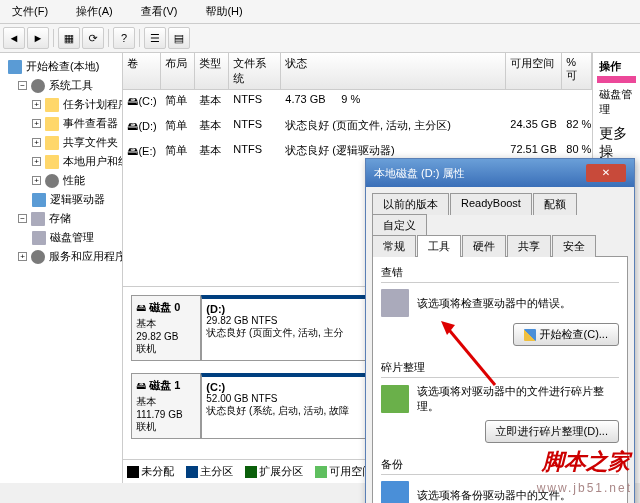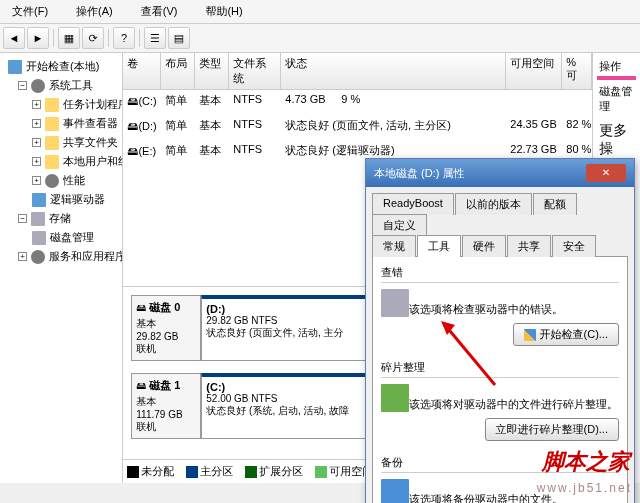--- a/index.html
+++ b/index.html
@@ -36,21 +36,21 @@
 .dialog{position:absolute;left:365px;top:158px;width:270px;background:#f0f0f0;border:1px solid #5a7fb5;box-shadow:2px 2px 8px rgba(0,0,0,0.3)}
 .dlg-title{background:linear-gradient(#6a9fd8,#3a6fb8);color:#fff;padding:5px 8px;display:flex;justify-content:space-between;align-items:center}
 .dlg-close{background:#c84a3a;color:#fff;width:40px;height:18px;text-align:center;border-radius:2px;font-size:10px;line-height:18px}
 .tabs{display:flex;flex-wrap:wrap;padding:6px 6px 0;background:#f0f0f0}
 .tab{border:1px solid #999;border-bottom:none;padding:3px 10px;background:#ebebeb;font-size:11px;margin-right:1px;margin-bottom:-1px}
 .tab.active{background:#fff;position:relative;z-index:1}
 .tab-body{border:1px solid #999;margin:0 6px 6px;padding:8px;background:#fff;min-height:240px}
 .group{margin-bottom:14px}
 .group-title{font-size:11px;margin-bottom:2px}
 .group-line{border-top:1px solid #ccc;margin-bottom:6px}
-.group-row{display:flex;align-items:flex-end;font-size:11px}
+.group-row{display:flex;align-items:center;gap:8px;font-size:11px}
 .btn{background:linear-gradient(#fff,#e0e0e0);border:1px solid #888;border-radius:3px;padding:3px 10px;font-size:11px;float:right;margin-top:6px;display:flex;align-items:center;gap:4px}
 .shield{width:12px;height:12px;background:linear-gradient(45deg,#f0c040 50%,#4a8fd8 50%);border-radius:1px}
 .arrow{position:absolute;left:435px;top:315px;width:80px;height:80px;pointer-events:none}
 .watermark{position:absolute;right:10px;bottom:26px;font-size:22px;color:#c00;font-weight:bold;font-style:italic;font-family:KaiTi,serif}
 .watermark2{position:absolute;right:8px;bottom:8px;font-size:12px;color:#a88;letter-spacing:2px}
 </style>
 </head>
 <body>
 
 <div class="menubar">
@@ -156,21 +156,21 @@
           <div class="gc" style="width:225px">状态良好 (页面文件, 活动, 主分区)</div>
           <div class="gc" style="width:56px">24.35 GB</div>
           <div class="gc" style="width:30px">82 %</div>
         </div>
         <div class="grid-row">
           <div class="gc" style="width:38px">🖴(E:)</div>
           <div class="gc" style="width:34px">简单</div>
           <div class="gc" style="width:34px">基本</div>
           <div class="gc" style="width:52px">NTFS</div>
           <div class="gc" style="width:225px">状态良好 (逻辑驱动器)</div>
-          <div class="gc" style="width:56px">22.73 GB</div>
+          <div class="gc" style="width:56px">72.51 GB</div>
           <div class="gc" style="width:30px">80 %</div>
         </div>
       </div>
 
     <div class="disk-area" id="disk-area" style="margin-top:auto">
         <div class="disk-block">
           <div class="disk-info">🖴 <b>磁盘 0</b><br>基本<br>29.82 GB<br>联机</div>
           <div class="disk-parts">
             <div class="part" style="flex:1"><b>(D:)</b><br>29.82 GB NTFS<br>状态良好 (页面文件, 活动, 主分</div>
           </div>
@@ -186,34 +186,34 @@
     <div class="legend">
       <span><span class="leg-box" style="background:#000"></span><span>未分配</span></span>
       <span><span class="leg-box" style="background:#003f7f"></span><span>主分区</span></span>
       <span><span class="leg-box" style="background:#0a5f0a"></span><span>扩展分区</span></span>
       <span><span class="leg-box" style="background:#5fbf5f"></span><span>可用空间</span></span>
       <span><span class="leg-box" style="background:#4a8fd8"></span><span>逻辑驱动器</span></span>
     </div>
   </div>
 
   <div class="right-panel">
-    <div style="font-weight:normal;padding:2px;border-bottom:4px solid #ec4899">操作</div>
+    <div style="font-weight:bold;padding:2px;border-bottom:7px solid #ec4899">操作</div>
     <div style="padding:4px 2px">磁盘管理</div>
     <div style="padding:4px 2px;font-size:14px">更多操</div>
   </div>
 </div>
 
 <div class="dialog">
   <div class="dlg-title">
     <span>本地磁盘 (D:) 属性</span>
     <span class="dlg-close">✕</span>
   </div>
   <div class="tabs">
+    <div class="tab">以前的版本</div>
     <div class="tab">ReadyBoost</div>
-    <div class="tab">以前的版本</div>
     <div class="tab">配额</div>
     <div class="tab">自定义</div>
     <div style="flex-basis:100%;height:0"></div>
     <div class="tab">常规</div>
     <div class="tab active">工具</div>
     <div class="tab">硬件</div>
     <div class="tab">共享</div>
     <div class="tab">安全</div>
   </div>
   <div class="tab-body">

